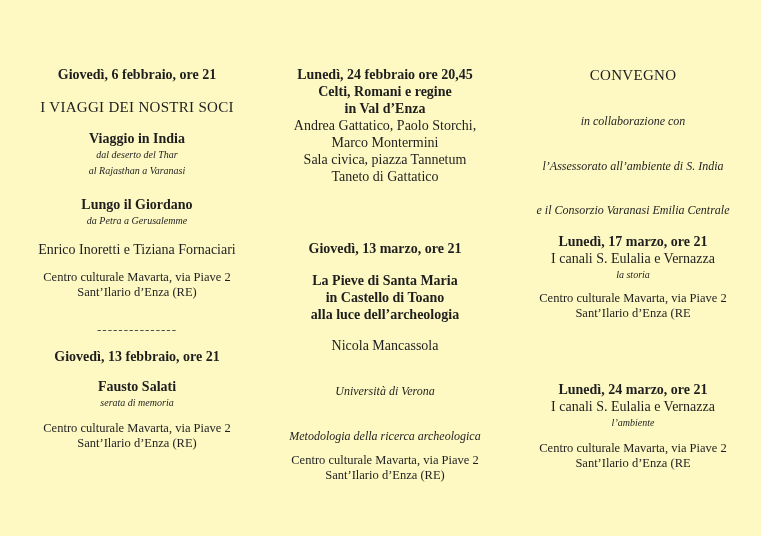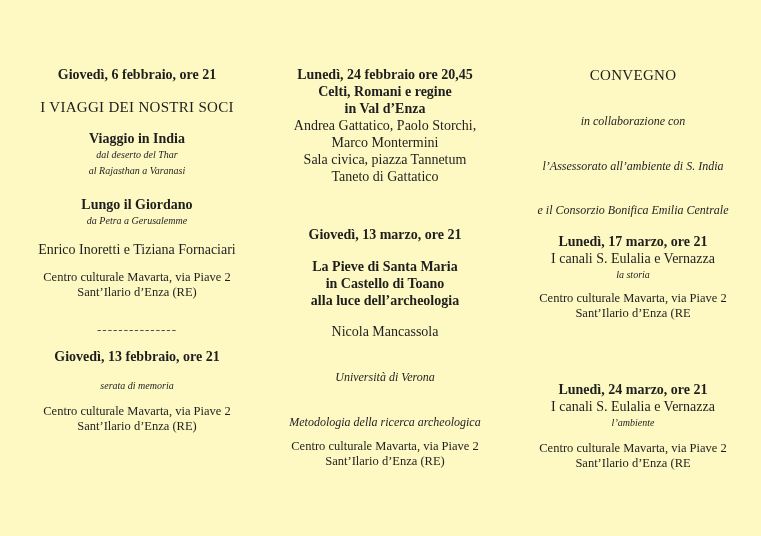--- a/index.html
+++ b/index.html
@@ -34,21 +34,21 @@
   .col-left  .block:nth-child(3)  { margin-top: 14px; }
   .col-left  .block:nth-child(4)  { margin-top: 17px;  }
   .col-left  .block:nth-child(5)  { margin-top: 12px; }
   .col-left  .block:nth-child(6)  { margin-top: 12px; }
   .col-left  .block:nth-child(7)  { margin-top: 22px; }
   .col-left  .block:nth-child(8)  { margin-top: 11px; }
   .col-left  .block:nth-child(9)  { margin-top: 13px; }
   .col-left  .block:nth-child(10) { margin-top: 10px; }
 
   
-  .col-middle .block:nth-child(2) { margin-top: 41px; text-align: center; }
+  .col-middle .block:nth-child(2) { margin-top: 55px; text-align: center; }
   .col-middle .block:nth-child(3) { margin-top: 15px; }
   .col-middle .block:nth-child(4) { margin-top: 14px; }
   .col-middle .block:nth-child(5) { margin-top: 5px;  }
   .col-middle .block:nth-child(6) { margin-top: 10px; }
 
   
   .col-right .block:nth-child(2)  { margin-top: 7px;  }
   .col-right .block:nth-child(3)  { margin-top: 15px; }
   .col-right .block:nth-child(4)  { margin-top: 8px;  }
   .col-right .block:nth-child(5)  { margin-top: 60px; }
@@ -81,20 +81,21 @@
         <div class="ln ln-venue">Centro culturale Mavarta, via Piave 2</div>
         <div class="ln ln-venue">Sant’Ilario d’Enza (RE)</div>
       </div>
       <div class="block">
         <div class="ln ln-divider">---------------</div>
       </div>
       <div class="block">
         <div class="ln ln-date">Giovedì, 13 febbraio, ore 21</div>
       </div>
       <div class="block">
+        <div class="ln ln-title">Fausto Salati</div>
         <div class="ln ln-italic">serata di memoria</div>
       </div>
       <div class="block">
         <div class="ln ln-venue">Centro culturale Mavarta, via Piave 2</div>
         <div class="ln ln-venue">Sant’Ilario d’Enza (RE)</div>
       </div>
     </section>
   <section class="col col-middle">
       <div class="block">
         <div class="ln ln-date">Lunedì, 24 febbraio ore 20,45</div>
@@ -125,21 +126,21 @@
         <div class="ln ln-venue">Sant’Ilario d’Enza (RE)</div>
       </div>
     </section>
   <section class="col col-right">
       <div class="block">
         <div class="ln ln-series">CONVEGNO</div>
       </div>
       <div class="block">
         <div class="ln ln-smallitalic">in collaborazione con</div>
         <div class="ln ln-smallitalic">l’Assessorato all’ambiente di S. India</div>
-        <div class="ln ln-smallitalic">e il Consorzio Bonifica Emilia Centrale</div>
+        <div class="ln ln-smallitalic">e il Consorzio Varanasi Emilia Centrale</div>
       </div>
       <div class="block">
         <div class="ln ln-date">Lunedì, 17 marzo, ore 21</div>
         <div class="ln ln-body">I canali S. Eulalia e Vernazza</div>
         <div class="ln ln-italic">la storia</div>
       </div>
       <div class="block">
         <div class="ln ln-venue">Centro culturale Mavarta, via Piave 2</div>
         <div class="ln ln-venue">Sant’Ilario d’Enza (RE</div>
       </div>

